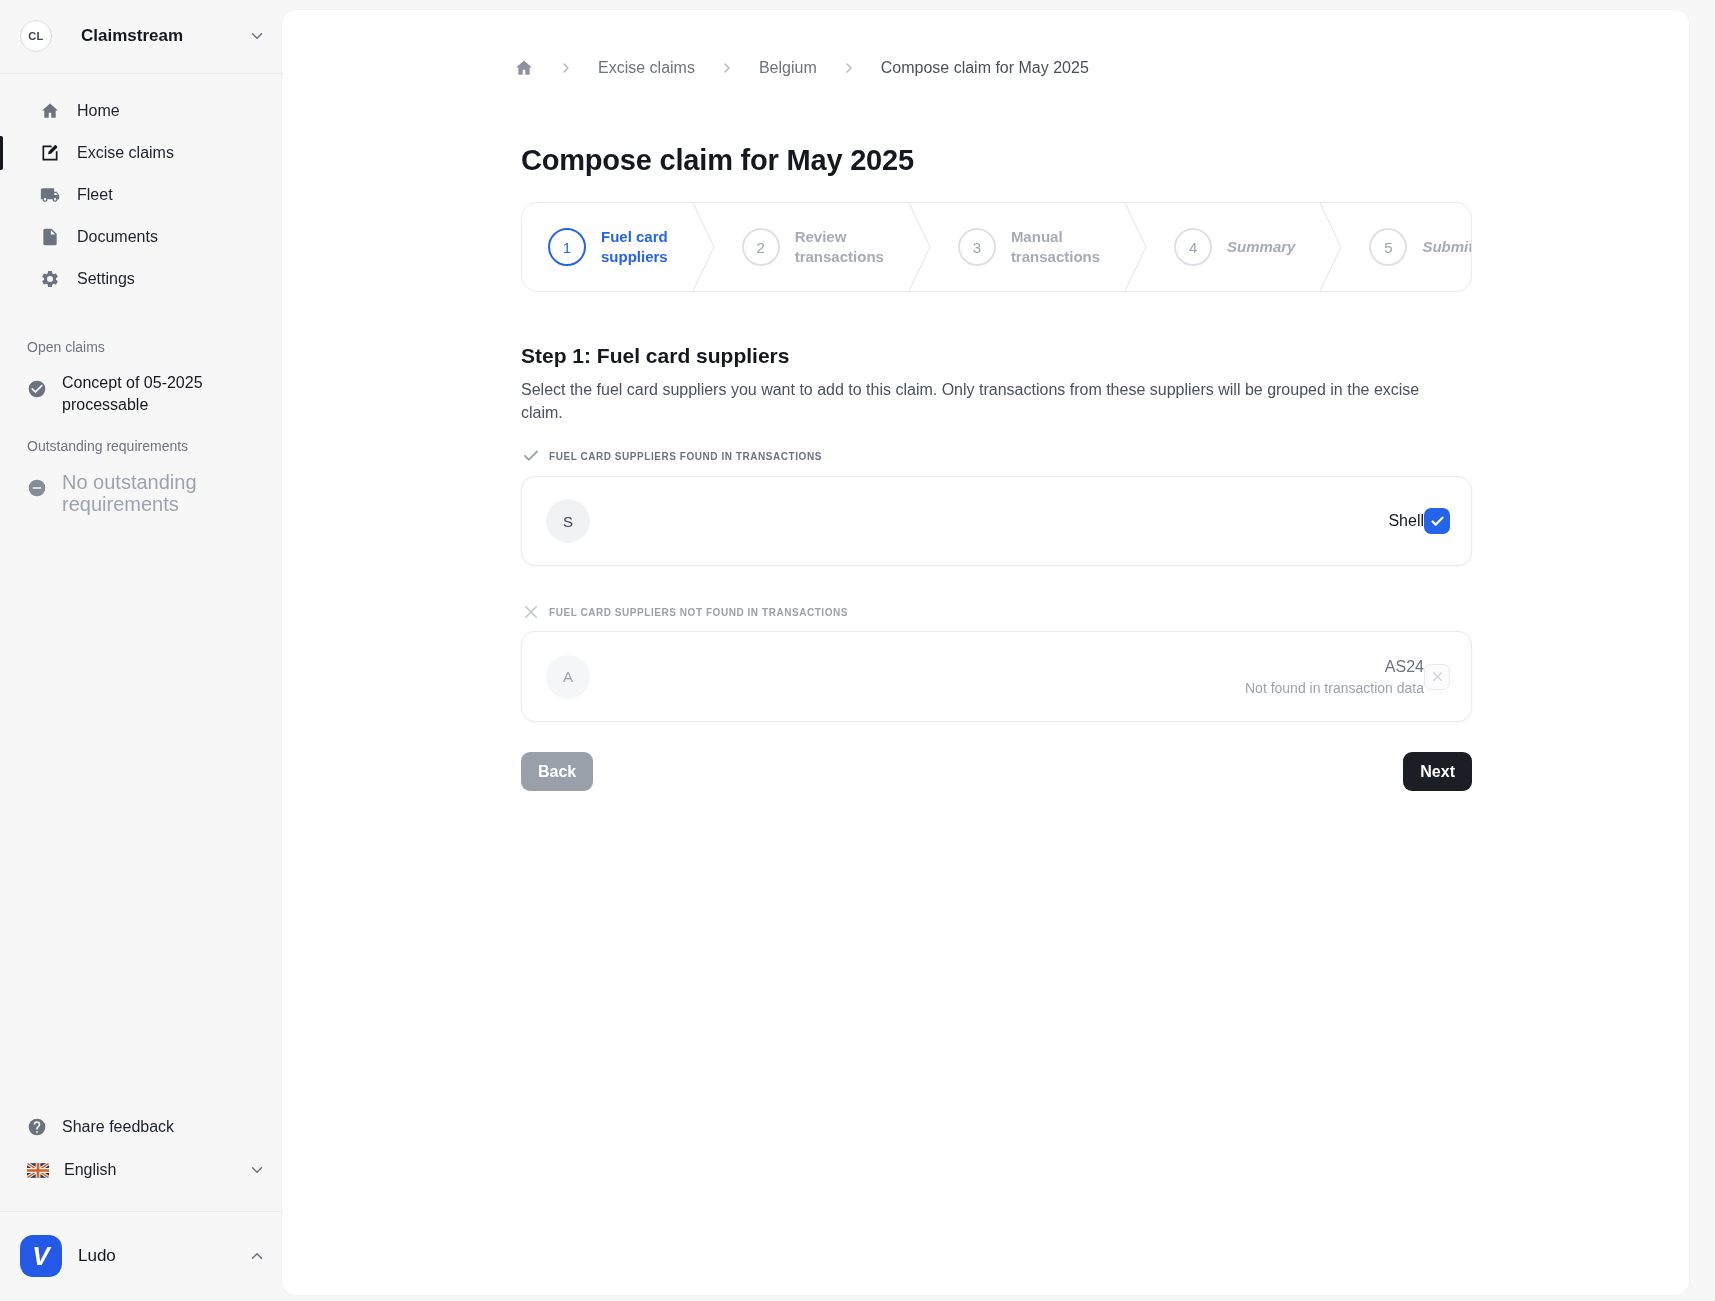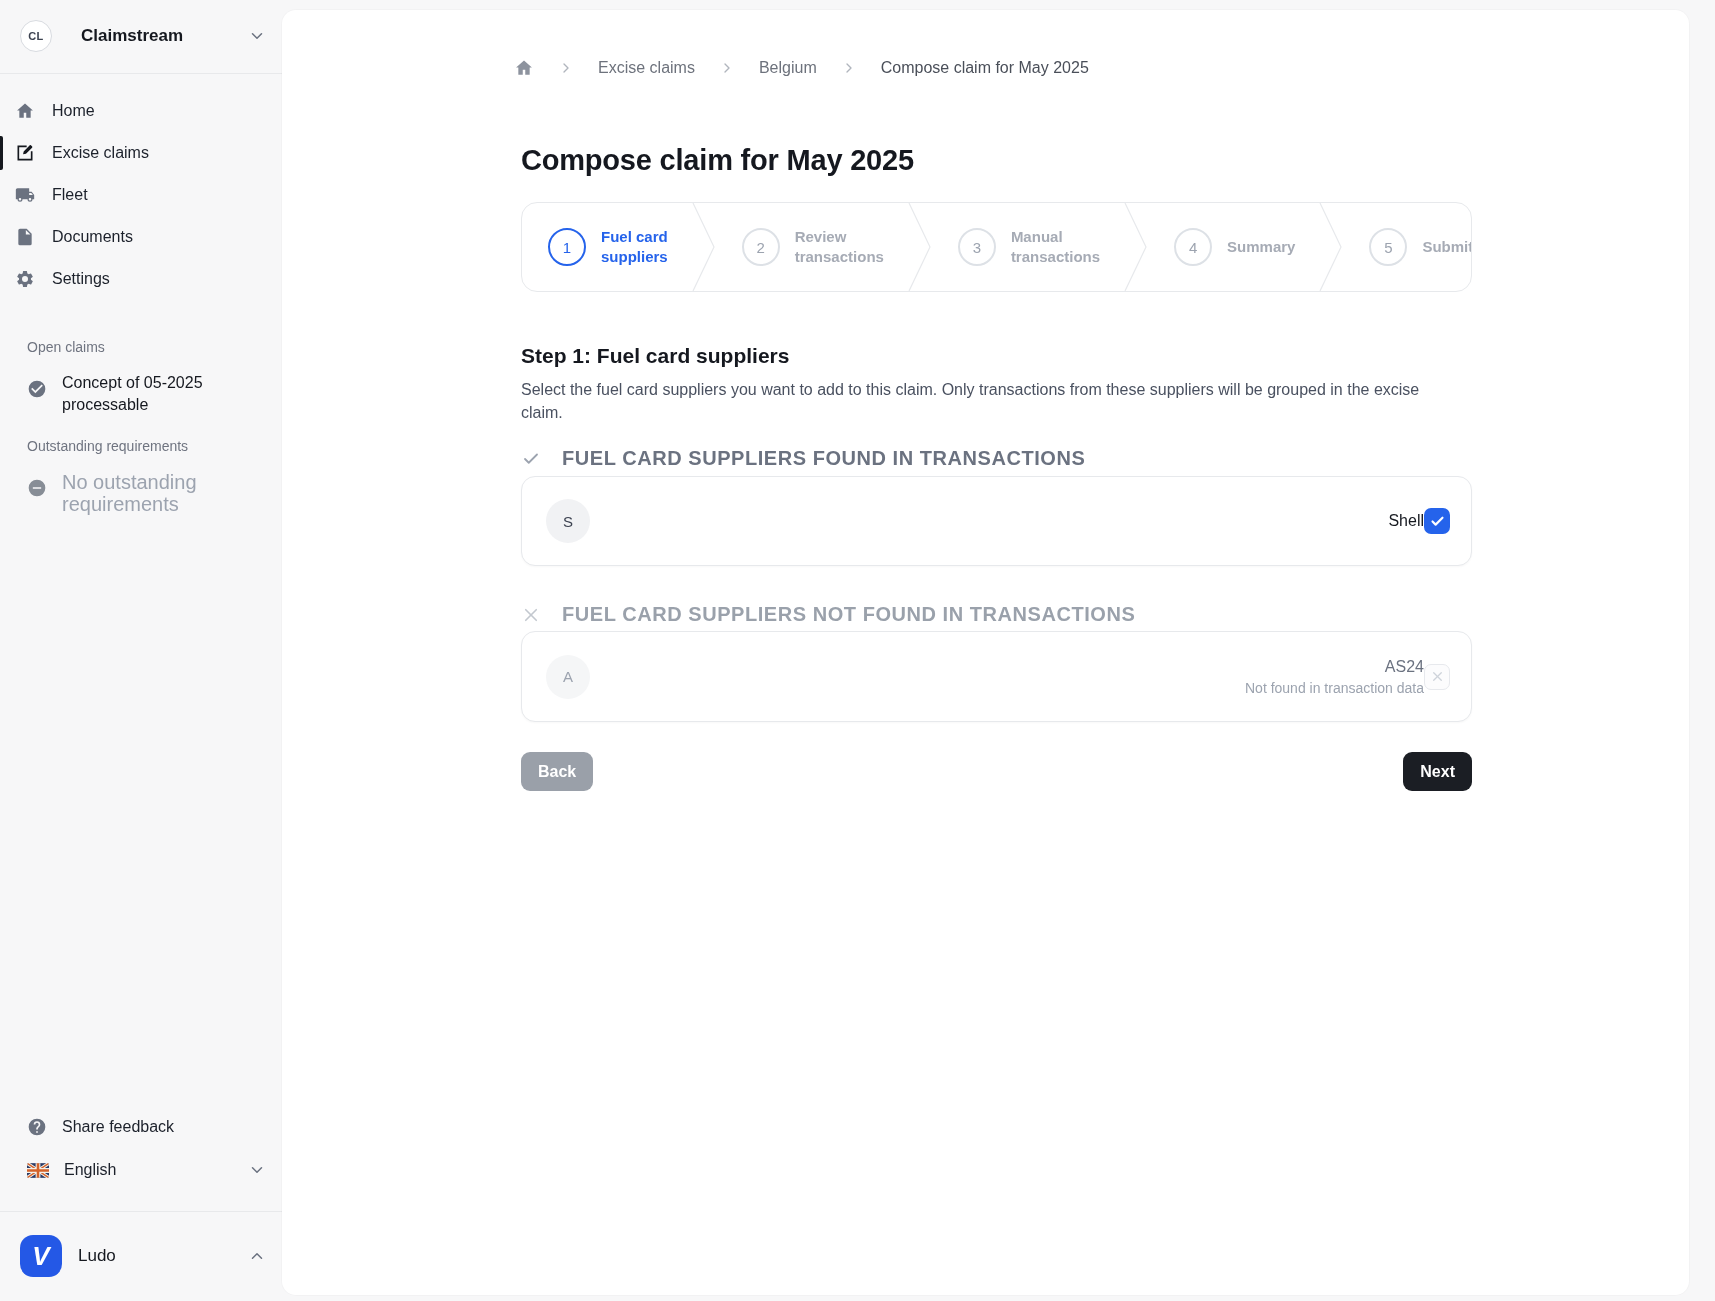--- a/index.html
+++ b/index.html
@@ -11,21 +11,21 @@
   
   .sidebar { position:absolute; left:0; top:0; width:282px; height:100%; background:#f7f7f8; }
   .divider { position:absolute; left:0; right:0; height:1px; background:#e8e9eb; }
 
   .brand { position:absolute; top:14px; left:20px; right:16px; height:44px; display:flex; align-items:center; gap:29px; cursor:pointer; }
   .brand-avatar { width:32px; height:32px; border-radius:50%; background:#fff; border:1px solid #d8dbe0; display:flex; align-items:center; justify-content:center; font-size:11px; font-weight:600; color:#3c4250; letter-spacing:.3px; }
   .brand-name { font-size:17px; font-weight:600; color:#15181f; flex:1; }
   .chev { width:18px; height:18px; color:#6b7280; }
 
   .nav { position:absolute; top:90px; left:0; right:0; }
-  .nav-item { position:relative; height:42px; display:flex; align-items:center; gap:17px; padding-left:15px; cursor:pointer; font-size:16px; font-weight:500; color:#1c212b; }
+  .nav-item { position:relative; height:42px; display:flex; align-items:center; gap:17px; padding-left:40px; cursor:pointer; font-size:16px; font-weight:500; color:#1c212b; }
   .nav-item .nicon { width:20px; height:20px; color:#6b7280; flex:none; }
   .nav-item.active .nicon { color:#15181e; }
   .active-bar { position:absolute; left:0; top:4px; width:3px; height:34px; background:#15181e; border-radius:0 2px 2px 0; }
 
   .side-label { position:absolute; left:27px; font-size:14px; color:#6f7480;text-align:right; }
   .side-claim { position:absolute; left:27px; right:16px; display:flex; gap:15px; cursor:pointer; }
   .side-claim .cicon { width:20px; height:20px; flex:none; margin-top:7px; }
   .claim-title { font-size:16px; line-height:22px; color:#15181f; }
   .claim-muted { font-size:20px; line-height:22px; color:#9ca3af; }
   .icon-gray { color:#6b7280; }
@@ -49,30 +49,30 @@
   .bc-link { cursor:pointer; }
   .bc-current { color:#4a4f59; }
 
   .page-title { position:absolute; left:239px; top:134px; font-size:29px; font-weight:700; color:#15181f; letter-spacing:-0.2px; }
 
   
   .stepper { position:absolute; left:239px; top:192px; width:951px; height:90px; border:1px solid #e7e9ec; border-radius:16px; display:flex; align-items:stretch; overflow:hidden; background:#fff; }
   .step { display:flex; align-items:center; gap:15px; padding:0 24px 0 26px; cursor:pointer; }
   .step-circle { width:38px; height:38px; border-radius:50%; border:2px solid #dde1e6; color:#9ca3af; display:flex; align-items:center; justify-content:center; font-size:15px; flex:none; }
   .step-label { font-size:15px; font-weight:600; color:#a6abb5; line-height:1.35; max-width:96px; }
-  .step-label.wide { max-width:none; }
+  .step-label.wide { max-width:none;font-style:italic; }
   .step.active .step-circle { border-color:var(--accent-blue,#2563eb); color:var(--accent-blue,#2563eb); }
   .step.active .step-label { color:var(--accent-blue,#2563eb); }
   .step-sep { flex:none; height:100%; width:24px; color:#e7e9ec; }
   .step-sep svg { display:block; height:100%; width:100%; }
 
   .step-heading { position:absolute; left:239px; top:334px; font-size:21px; font-weight:700; color:#15181f; }
   .step-desc { position:absolute; left:239px; top:368px; width:938px; font-size:16px; line-height:23px; color:#4a5160; }
 
-  .section-head { position:absolute; left:240px; display:flex; align-items:center; gap:22px; font-size:20px; font-weight:700; letter-spacing:.55px; }
+  .section-head { position:absolute; left:240px; display:flex; align-items:center; gap:9px; font-size:10px; font-weight:700; letter-spacing:.55px; }
   .section-head .sicon { width:18px; height:18px; flex:none; }
   .section-head.found { top:437px; color:#6b7280; }
   .section-head.found .sicon { color:#9ca3af; }
   .section-head.notfound { top:593px; color:#9aa1ab; }
   .section-head.notfound .sicon { color:#c3c8cf; }
 
   .supplier-card { position:absolute; left:239px; width:951px; border:1px solid #e7e9ec; border-radius:14px; background:#fff; box-shadow:0 1px 2px rgba(16,24,40,.03); display:flex; align-items:center; padding:0 21px 0 24px; }
   .supplier-card.found { top:466px; height:90px; }
   .supplier-card.notfound { top:621px; height:91px; }
   .avatar { width:44px; height:44px; border-radius:50%; background:#f1f2f4; display:flex; align-items:center; justify-content:center; font-size:15px; color:#3c4250; flex:none; }

